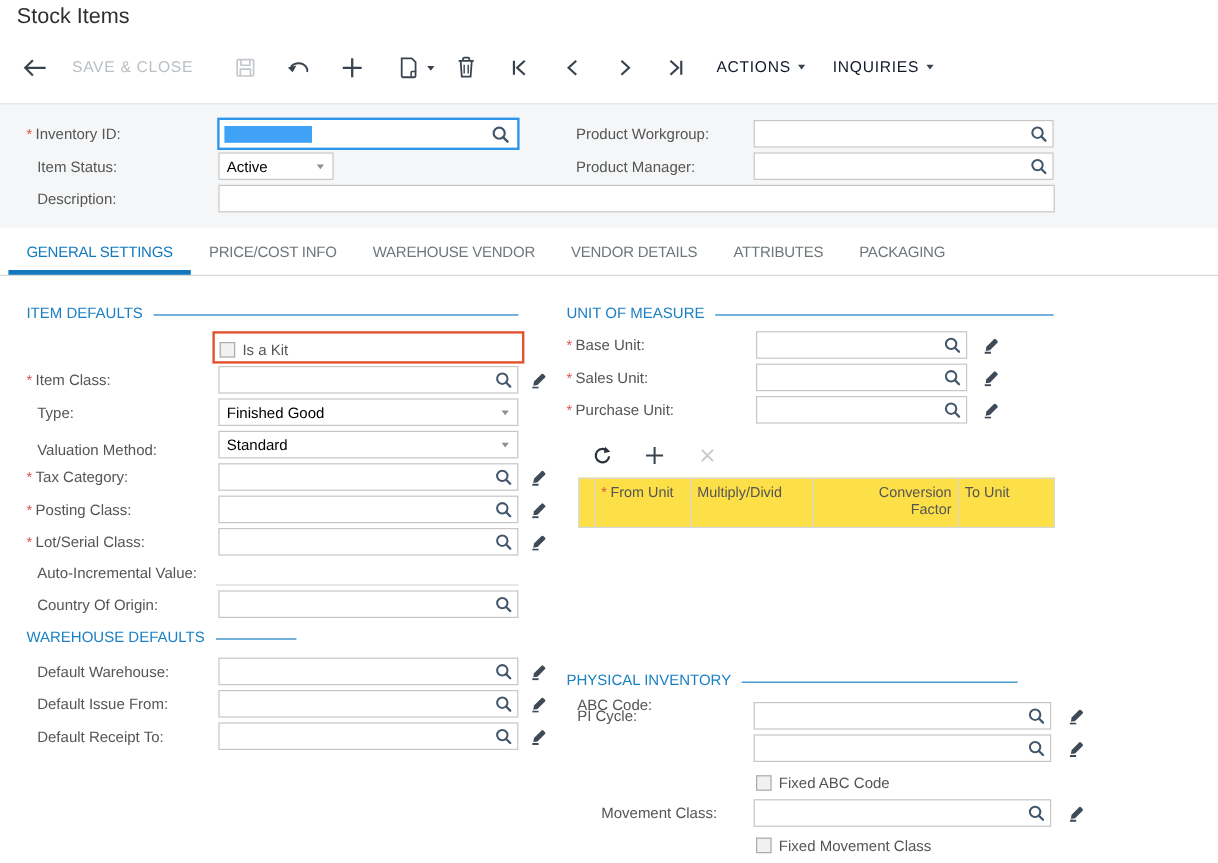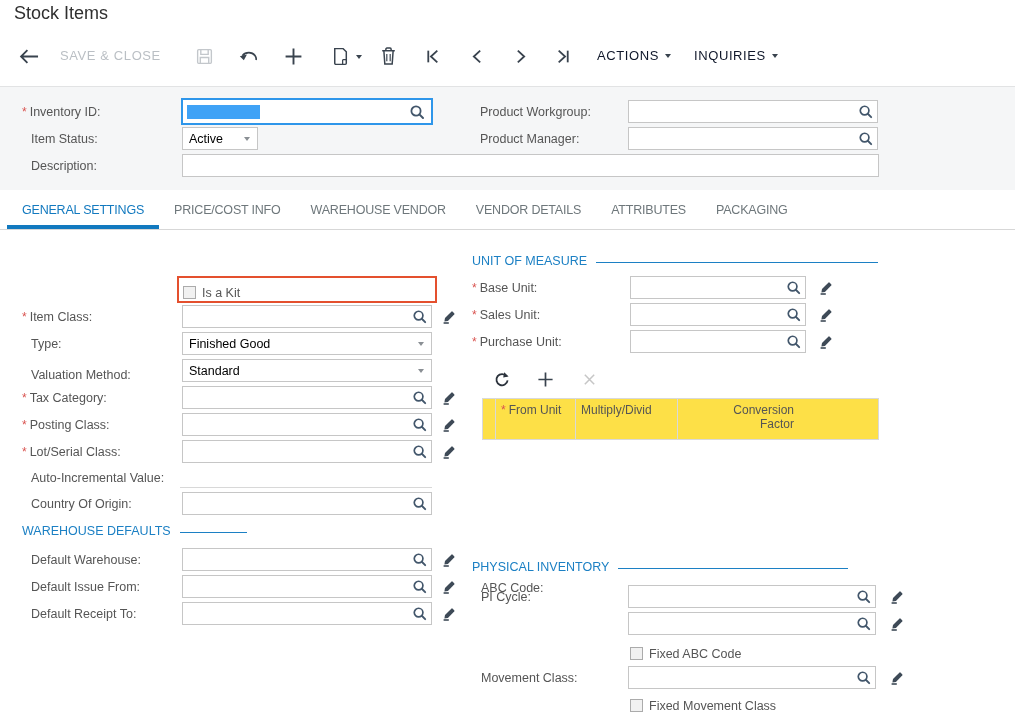--- a/index.html
+++ b/index.html
@@ -182,21 +182,21 @@
       <svg width="17" height="17" viewBox="0 0 17 17">
           <circle cx="7" cy="7" r="4.6" fill="none" stroke="#42566b" stroke-width="1.8"></circle>
           <line x1="10.4" y1="10.4" x2="14" y2="14" stroke="#42566b" stroke-width="2" stroke-linecap="round"></line>
         </svg>
     </span>
   </div>
 
   <div class="lbl plain" style="left:22px;top:132px;">
     <span class="txt">Item Status:</span>
   </div>
-  <div class="drop" style="left:182px;top:127px;width:76px;">
+  <div class="drop" style="left:182px;top:127px;width:96px;">
     <span>Active</span>
     <span class="dcaret"></span>
   </div>
 
   <div class="lbl plain" style="left:22px;top:159px;">
     <span class="txt">Description:</span>
   </div>
   <div class="field nopad" style="left:182px;top:154px;width:697px;">
     <input value="" style="">
   </div>
@@ -229,20 +229,24 @@
 
   <div class="tabbar">
     <div class="tab active">GENERAL SETTINGS</div>
     <div class="tab">PRICE/COST INFO</div>
     <div class="tab">WAREHOUSE VENDOR</div>
     <div class="tab">VENDOR DETAILS</div>
     <div class="tab">ATTRIBUTES</div>
     <div class="tab">PACKAGING</div>
   </div>
 
+  <div class="sec" style="left:22px;top:254px;width:410px;">
+    <span>ITEM DEFAULTS</span>
+      <span class="line"></span>
+  </div>
 
   <div class="hl-box" style="left:177px;top:276px;width:260px;height:27px;"></div>
   <div style="position:absolute;left:183px;top:283px;">
     <span class="cb"></span><span class="cb-label">Is a Kit</span>
   </div>
 
   <div class="lbl" style="left:22px;top:310px;">
     <span class="req">*</span><span class="txt">Item Class:</span>
   </div>
   <div class="field" style="left:182px;top:305px;width:250px;">
@@ -523,20 +527,23 @@
     <div class="gh" style="width:13px;padding:0;"></div>
     <div class="gh" style="width:80px;">
       <span class="req">*</span><span>From Unit</span>
     </div>
     <div class="gh" style="width:102px;white-space:nowrap;">
       <span>Multiply/Divid</span>
     </div>
     <div class="gh right" style="width:121px;">
       <span style="display:inline-block;width:74px;text-align:right;">Conversion Factor</span>
     </div>
+    <div class="gh" style="width:79px;">
+      <span>To Unit</span>
+    </div>
   </div>
 
   <div class="sec" style="left:472px;top:560px;width:376px;">
     <span>PHYSICAL INVENTORY</span>
       <span class="line"></span>
   </div>
 
   <div class="lbl plain" style="left:472px;top:590px;">
     <span class="txt">PI Cycle:</span>
   </div>
@@ -576,21 +583,21 @@
           <path d="M4 10 L10.3 3.7 a1 1 0 0 1 1.4 0 l1.5 1.5 a1 1 0 0 1 0 1.4 L6.9 12.9 L3.4 13.4 Z" fill="#3e4a57"></path>
           <path d="M2.6 15 h5.2" stroke="#3e4a57" stroke-width="1.6"></path>
         </svg>
     </span>
   </div>
 
   <div style="position:absolute;left:630px;top:644px;">
     <span class="cb"></span><span class="cb-label">Fixed ABC Code</span>
   </div>
 
-  <div class="lbl plain" style="left:472px;top:671px;">
+  <div class="lbl plain" style="left:492px;top:671px;">
     <span class="txt">Movement Class:</span>
   </div>
   <div class="field" style="left:628px;top:666px;width:248px;">
     <input style="">
     <span class="mag">
       <svg width="16" height="16" viewBox="0 0 17 17">
           <circle cx="7" cy="7" r="4.6" fill="none" stroke="#42566b" stroke-width="1.8"></circle>
           <line x1="10.4" y1="10.4" x2="14" y2="14" stroke="#42566b" stroke-width="2" stroke-linecap="round"></line>
         </svg>
     </span>

